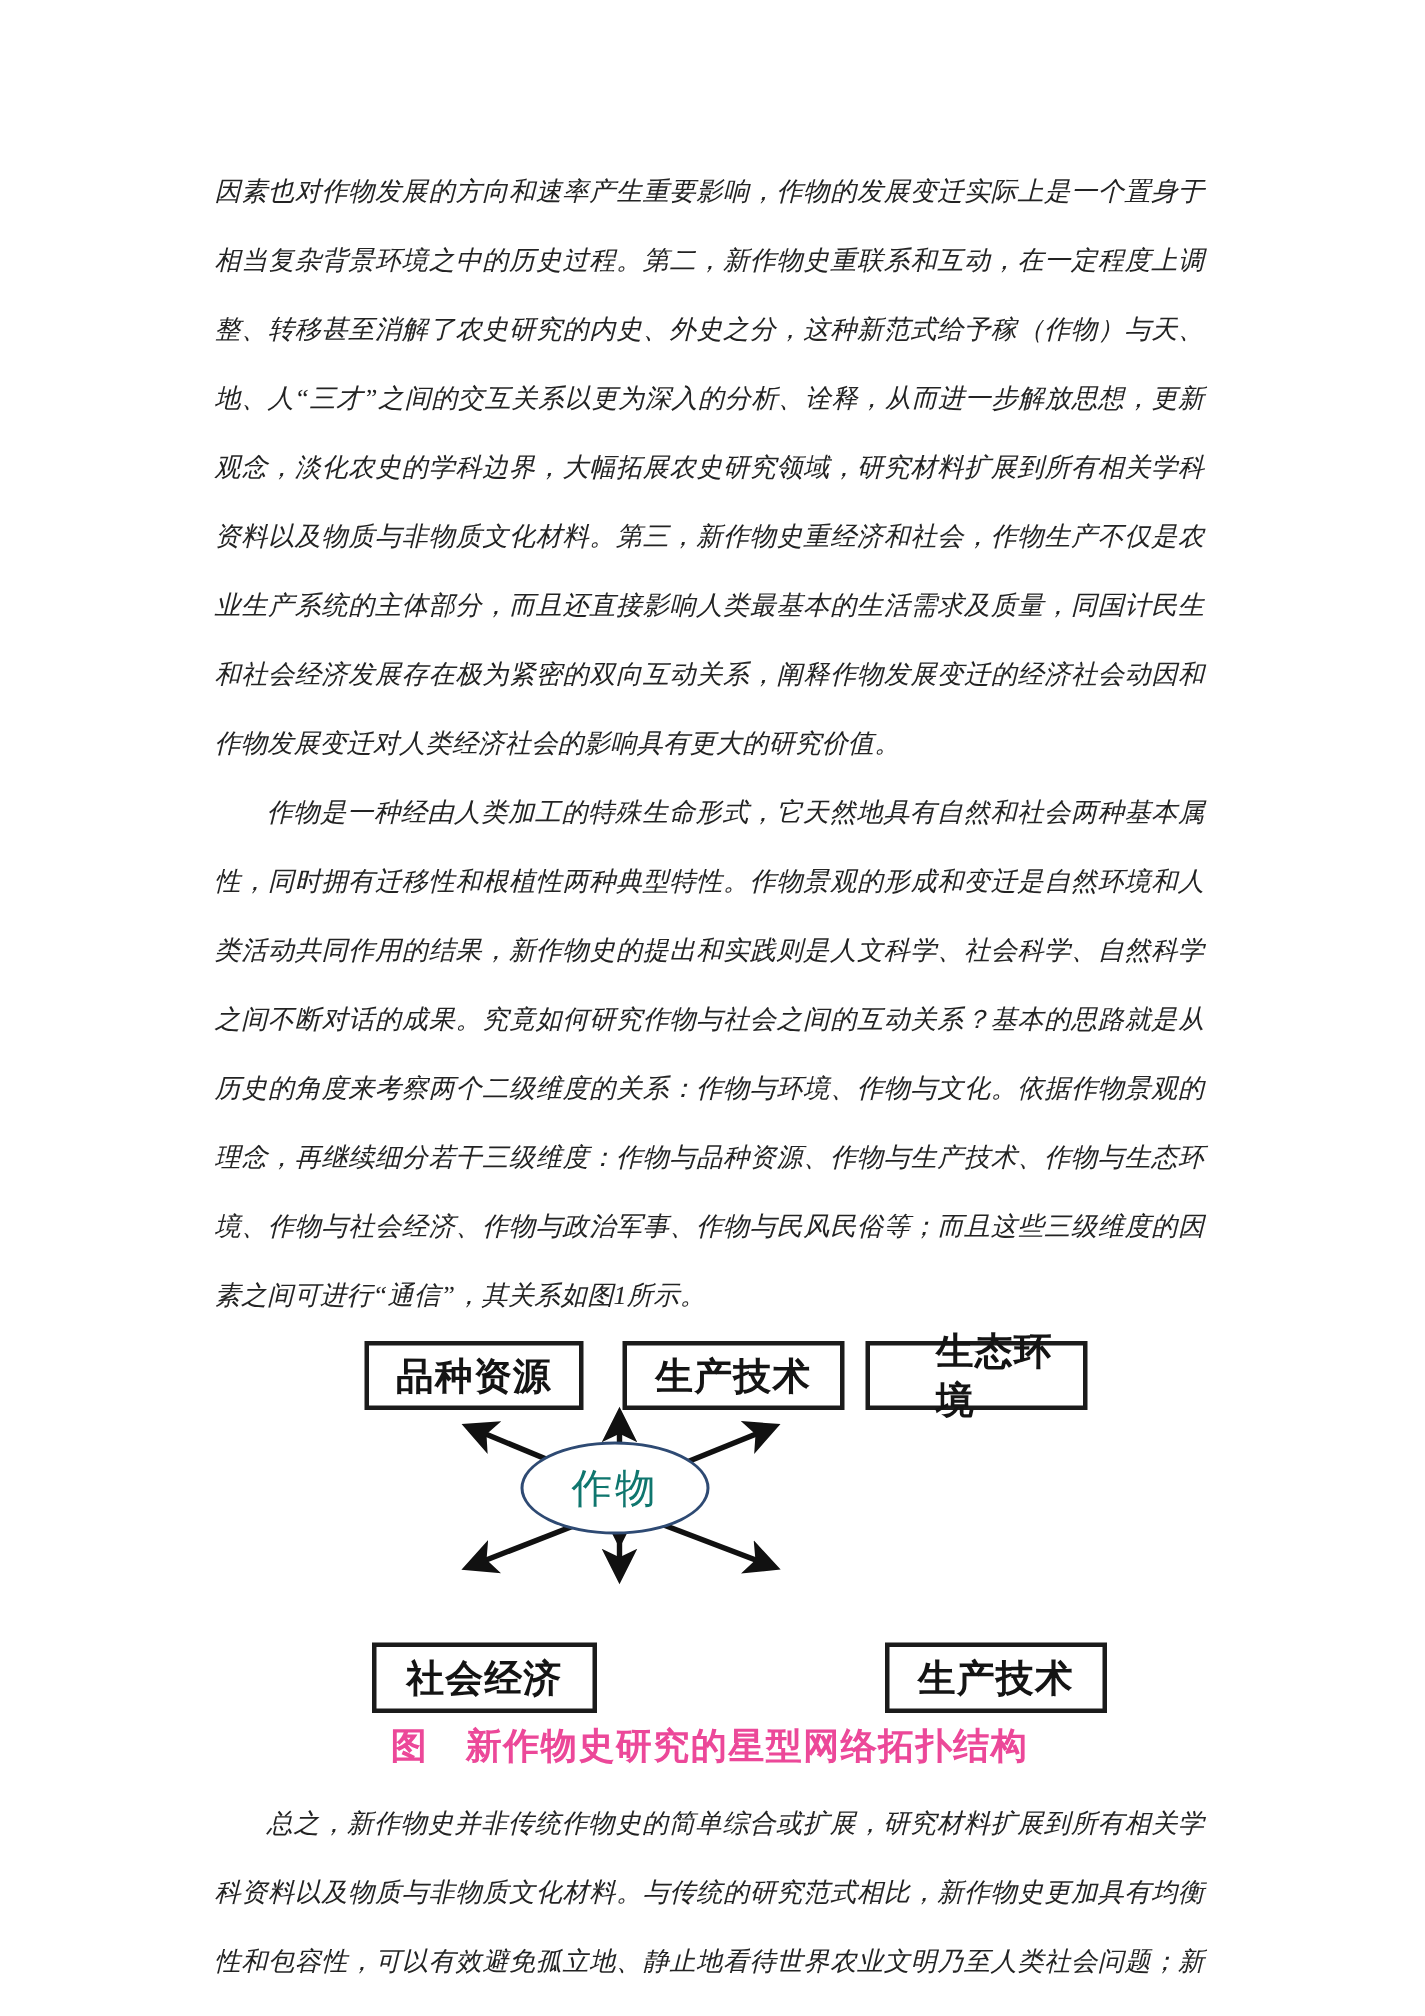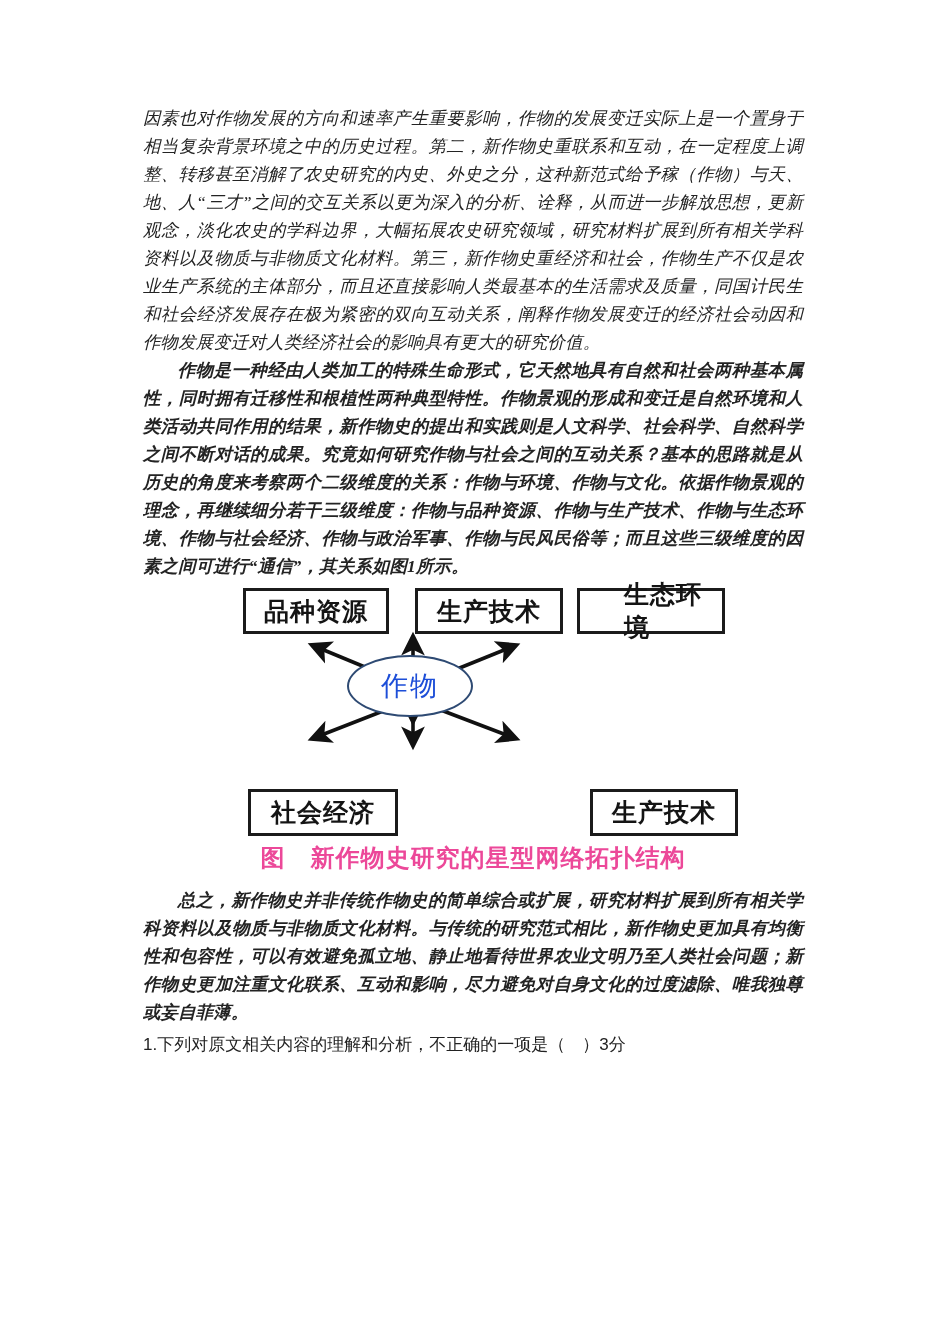--- a/index.html
+++ b/index.html
@@ -29,31 +29,30 @@
     position: absolute;
     left: 143px;
     top: 104px;
     width: 660px;
   }
 
   
   .para {
     font-family: "Liberation Serif", "DejaVu Serif", serif;
     font-size: 17.4px;
-    line-height: 28px;
+    line-height: 46px;
     text-align: justify;
     text-justify: inter-ideograph;
     margin: 0;
     letter-spacing: 0.2px;
     color: #232323;
     font-style: italic;
   }
   .para.indent {
     text-indent: 2em;
-    font-weight: bold;
   }
   .para.right {
     text-align: right;
     text-indent: 0;
   }
 
   
   .figure {
     position: relative;
     width: 660px;
@@ -84,21 +83,21 @@
   .node-ellipse {
     position: absolute;
     border: 2.6px solid #2e4a73;
     border-radius: 50%;
     background: #fff;
     display: flex;
     align-items: center;
     justify-content: center;
     font-family: "Liberation Serif", "DejaVu Serif", serif;
     font-size: 27px;
-    color: #1d4ed8;
+    color: #0f766e;
     letter-spacing: 2px;
     box-sizing: border-box;
   }
   .arrows {
     position: absolute;
     left: 0;
     top: 0;
     width: 660px;
     height: 258px;
     pointer-events: none;

